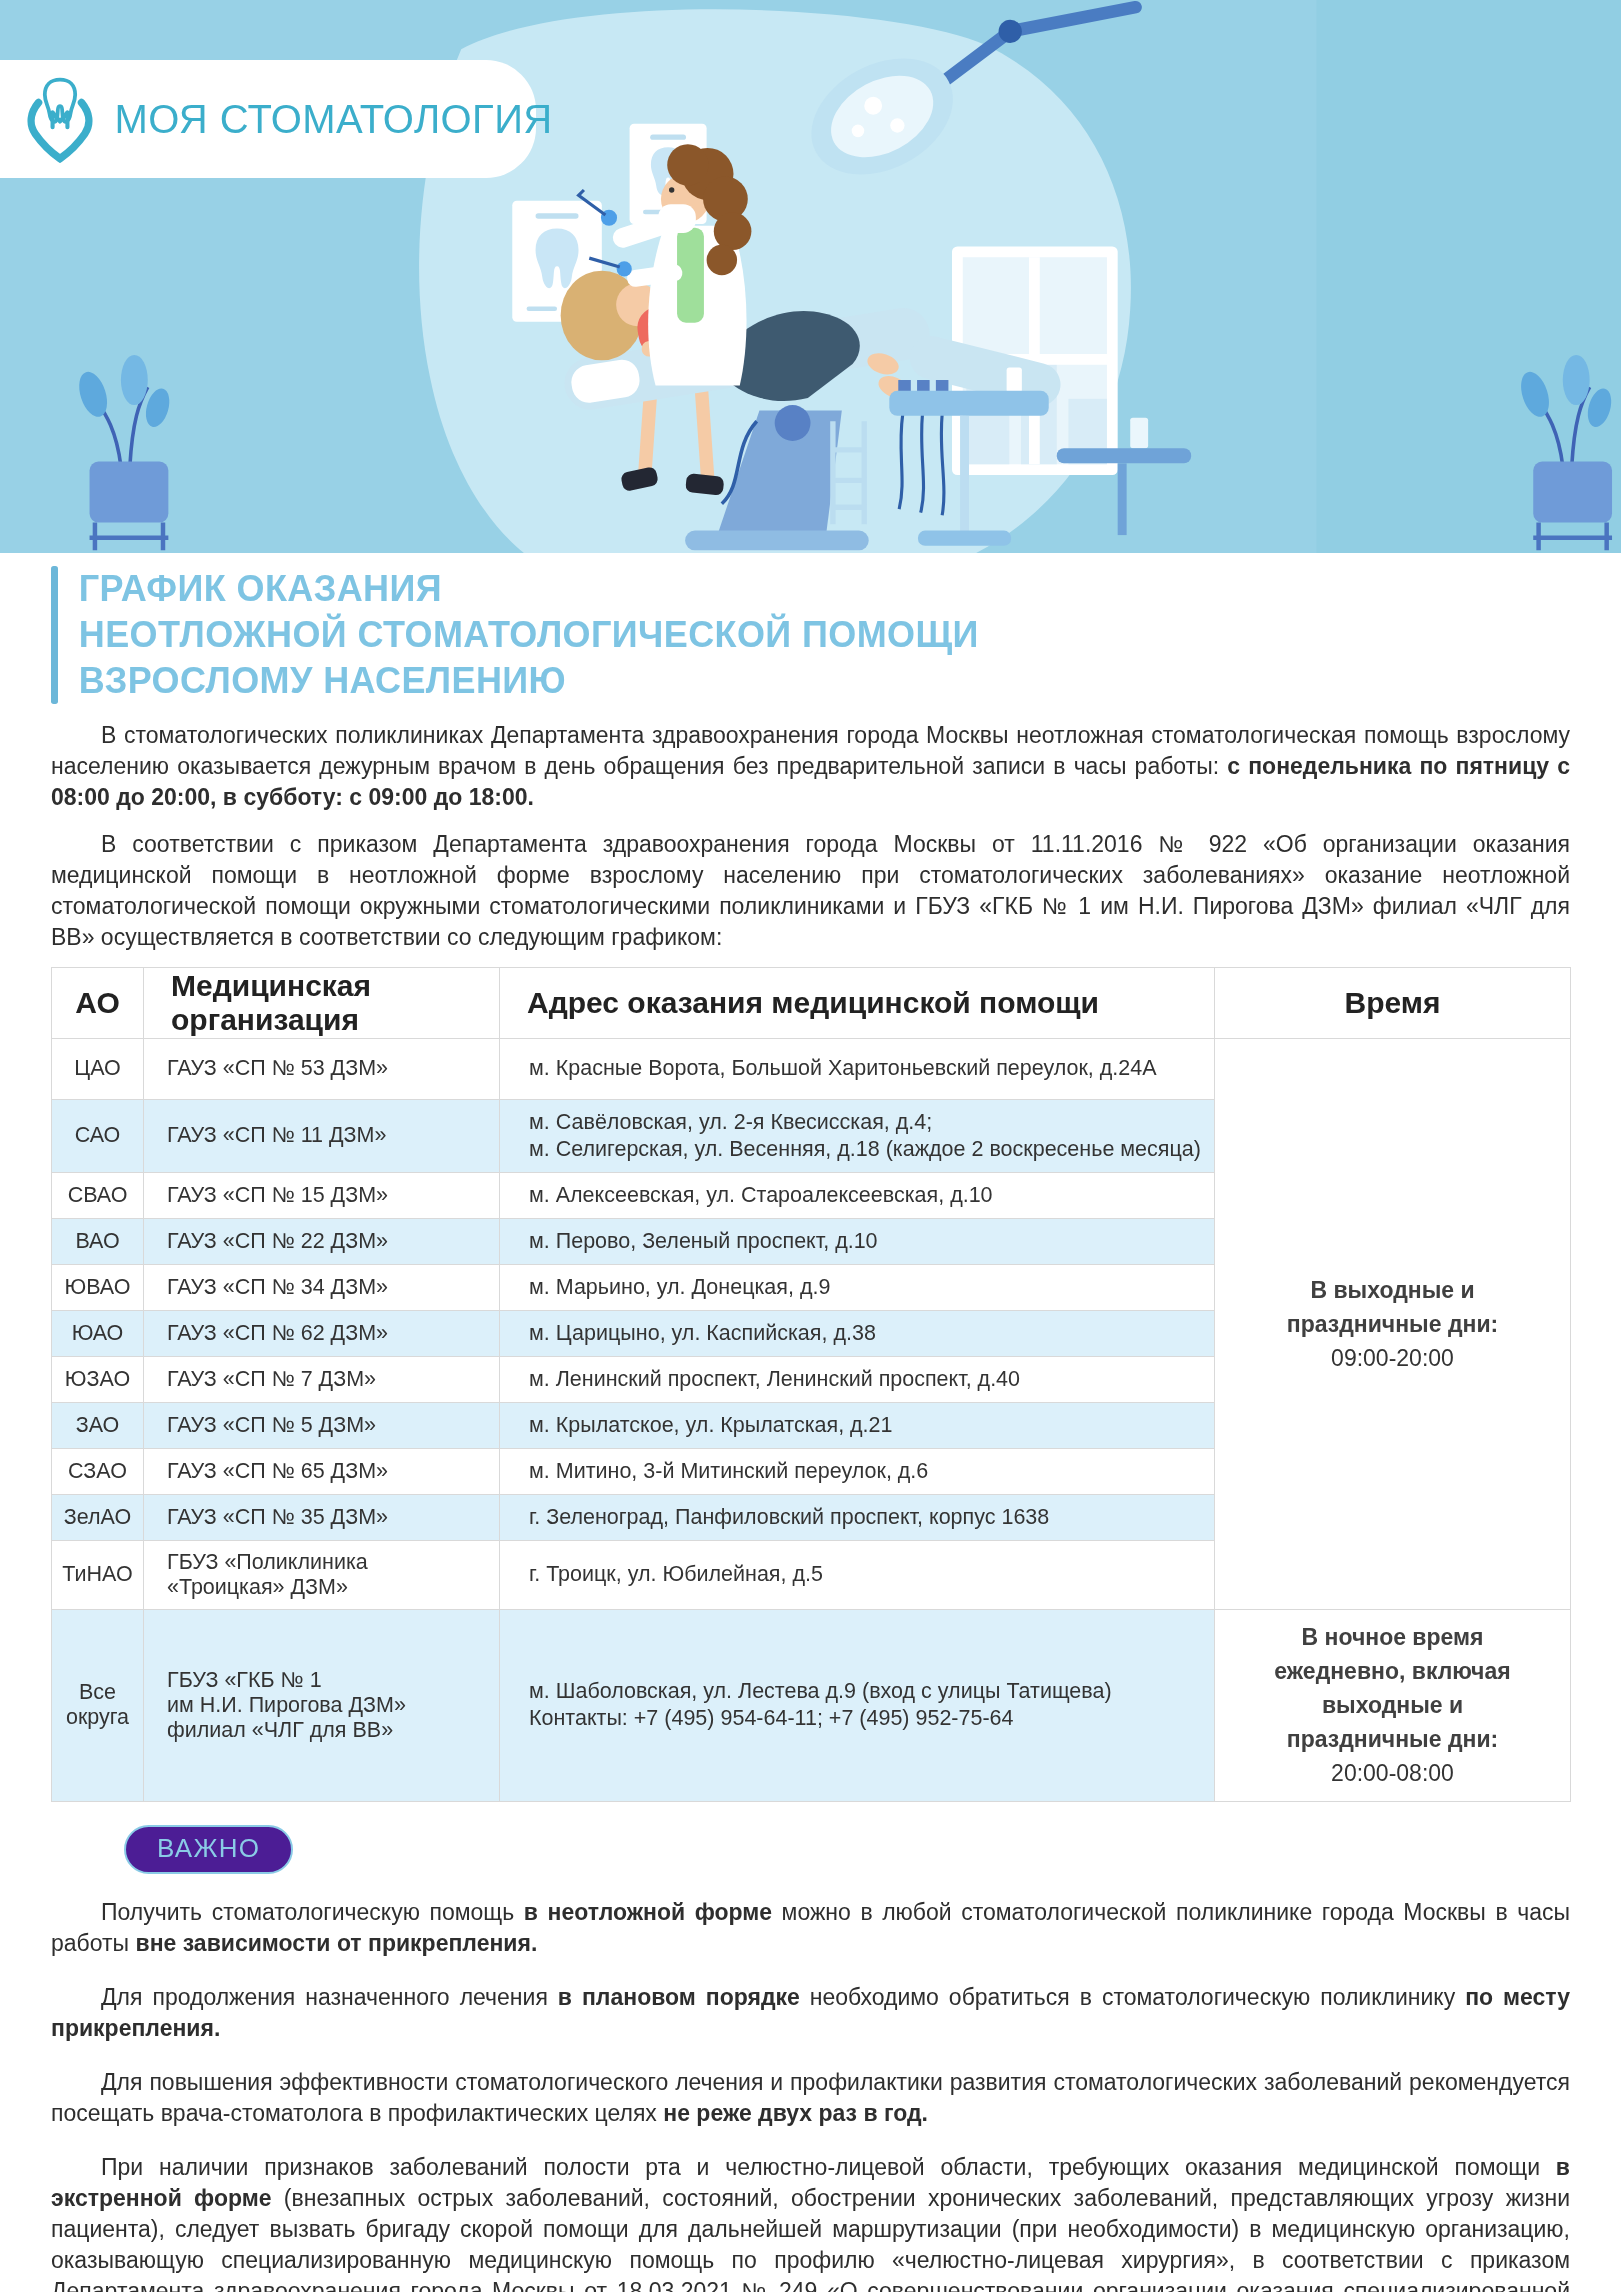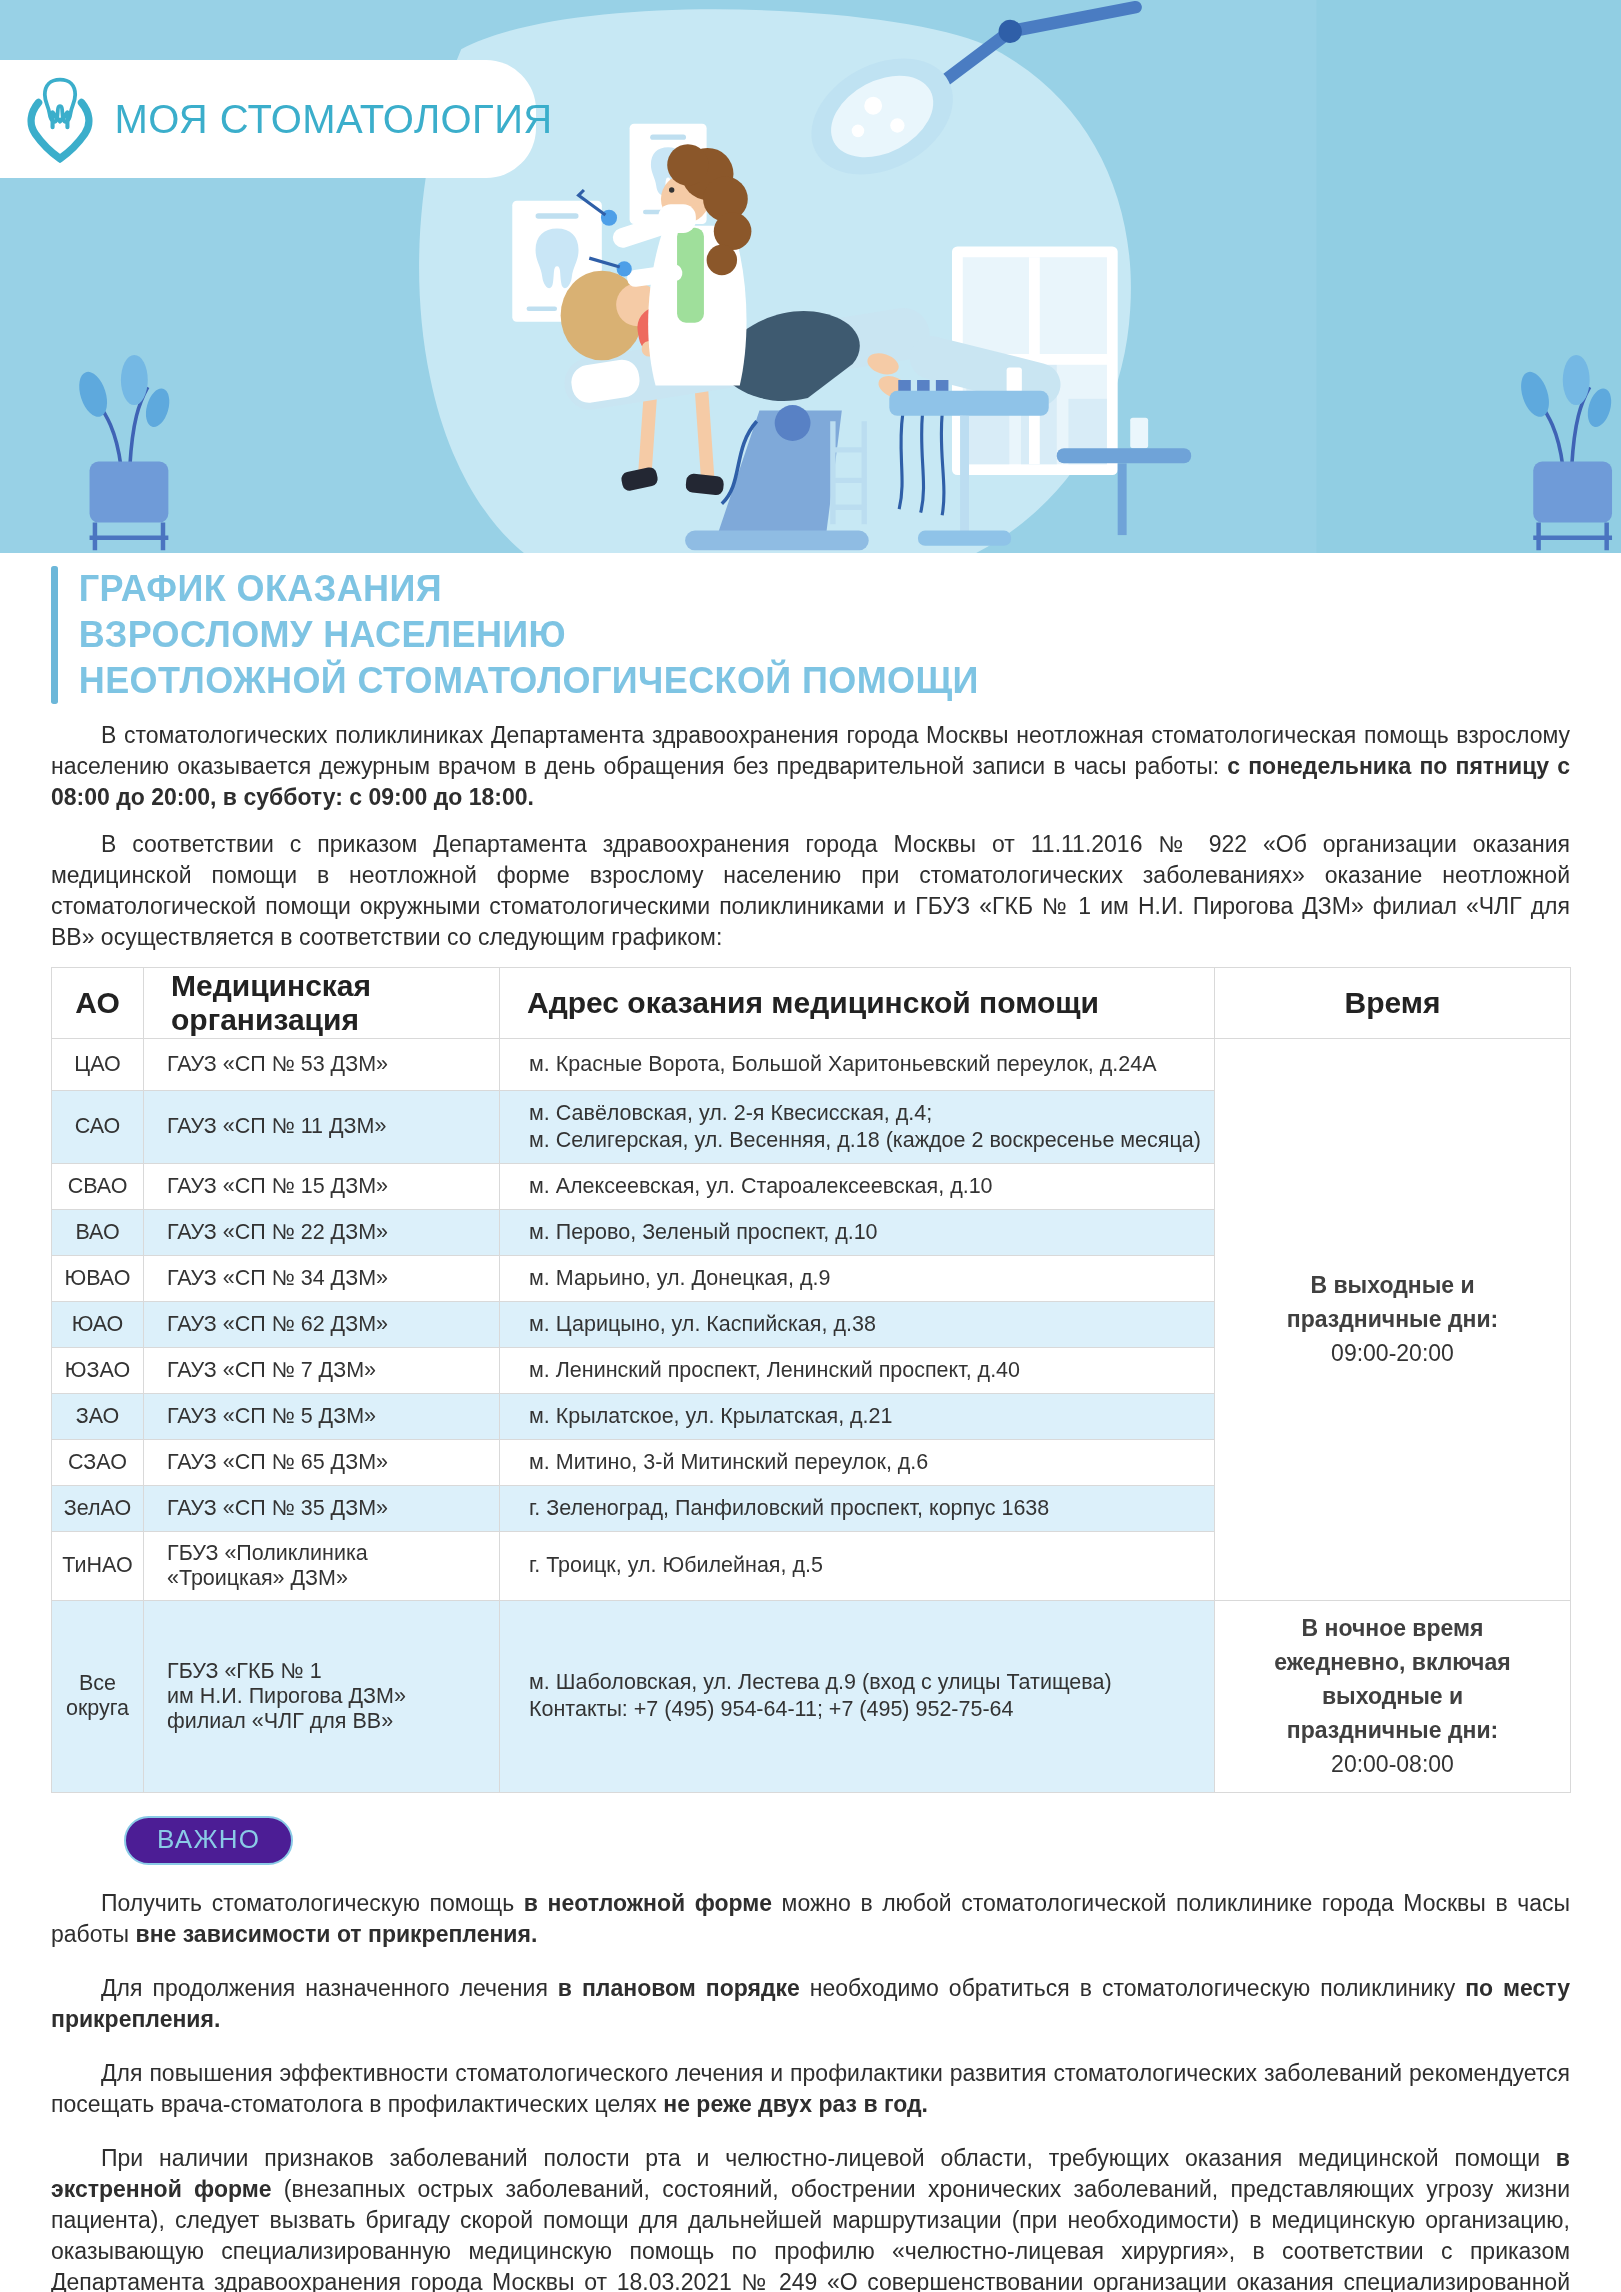--- a/index.html
+++ b/index.html
@@ -26,21 +26,21 @@
   table.schedule{border-collapse:collapse;width:1519px;table-layout:fixed;margin-top:14.3px;}
   table.schedule th,table.schedule td{border:1.3px solid var(--border-gray);background:#fff;}
   table.schedule thead th{height:56px;font-size:30px;font-weight:bold;color:#222;vertical-align:middle;}
   th.h-ao{text-align:center;}
   th.h-org,th.h-addr{text-align:left;padding-left:27px;}
   th.h-time{text-align:center;}
   table.schedule tbody td{font-size:21.5px;color:#333;vertical-align:middle;}
   td.c-ao{text-align:center;padding:9px 3.6px;line-height:25px;}
   td.c-org{padding:9px 9px 9px 23px;line-height:25px;}
   td.c-addr{padding:9px 12.5px 9px 29px;line-height:27px;}
-  tbody tr:first-child td{height:52px;}
+  tbody tr:first-child td{height:61px;}
   tr.shaded td{background:var(--row-blue);}
   td.c-time, tr.shaded td.c-time{background:#fff;text-align:center;vertical-align:middle;padding:10.7px;}
   .time-label{font-weight:bold;font-size:23px;line-height:34px;color:#404040;max-width:255px;margin:0 auto;}
   .time-value{font-size:23px;line-height:34px;color:#333;}
   .badge{display:inline-block;margin:23px 0 0 73px;border:2.7px solid var(--badge-blue);border-radius:26px;
     padding:6.3px 31px 8px 31px;color:var(--badge-blue);font-size:26px;letter-spacing:1.3px;background:#4c1d95;}
   .notes .para{margin-top:23px;}
 </style>
 </head>
 <body>
@@ -180,22 +180,22 @@
     </svg>
     <span class="logo-text">МОЯ СТОМАТОЛОГИЯ</span>
   </div>
 </div>
 
 <div class="content">
   <section class="title-block">
     <div class="title-bar"></div>
     <h1>
       <span>ГРАФИК ОКАЗАНИЯ</span>
+      <span>НЕОТЛОЖНОЙ СТОМАТОЛОГИЧЕСКОЙ ПОМОЩИ</span>
       <span>ВЗРОСЛОМУ НАСЕЛЕНИЮ</span>
-      <span>НЕОТЛОЖНОЙ СТОМАТОЛОГИЧЕСКОЙ ПОМОЩИ</span>
     </h1>
   </section>
 
   <p class="para"><span>В стоматологических поликлиниках Департамента здравоохранения города Москвы неотложная стоматологическая помощь взрослому населению оказывается дежурным врачом в день обращения без предварительной записи в часы работы: </span><b>с понедельника по пятницу с 08:00 до 20:00, в субботу: с 09:00 до 18:00.</b></p>
   <p class="para"><span>В соответствии с приказом Департамента здравоохранения города Москвы от 11.11.2016 № 922 «Об организации оказания медицинской помощи в неотложной форме взрослому населению при стоматологических заболеваниях» оказание неотложной стоматологической помощи окружными стоматологическими поликлиниками и ГБУЗ «ГКБ № 1 им Н.И. Пирогова ДЗМ» филиал «ЧЛГ для ВВ» осуществляется в соответствии со следующим графиком:</span></p>
 
   <table class="schedule">
     <colgroup>
       <col style="width:92px">
         <col style="width:356px">

